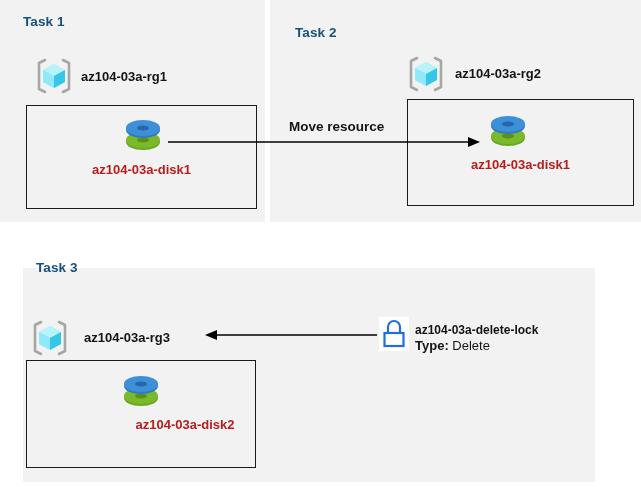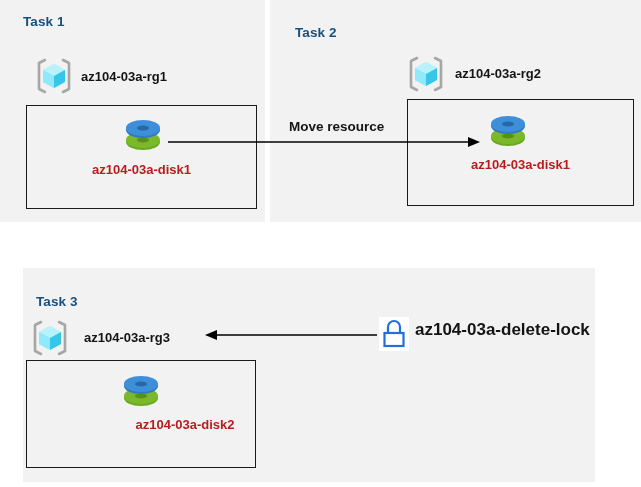--- a/index.html
+++ b/index.html
@@ -32,21 +32,21 @@
   .panel-title {
     position: absolute;
     font-size: 13.5px;
     font-weight: bold;
     color: #15507e;
     letter-spacing: 0.1px;
     white-space: nowrap;
   }
   #title-task1 { left: 23px;  top: 14px; }
   #title-task2 { left: 295px; top: 25px; }
-  #title-task3 { left: 36px;  top: 294px; }
+  #title-task3 { left: 36px;  top: 260px; }
 
   .inner-box {
     position: absolute;
     border: 1px solid #1a1a1a;
     background: #f2f2f2;
     box-sizing: border-box;
   }
   #box-task1 { left: 26px;  top: 105px; width: 231px; height: 104px; }
   #box-task2 { left: 407px; top: 99px;  width: 227px; height: 107px; }
   #box-task3 { left: 26px;  top: 360px; width: 230px; height: 108px; }
@@ -122,21 +122,21 @@
   }
   .lock-text {
     position: absolute;
     left: 415px;
     top: 322px;
     white-space: nowrap;
     color: #141414;
   }
   .lock-name {
     display: block;
-    font-size: 17px;
+    font-size: 12px;
     font-weight: bold;
     line-height: 16px;
   }
   .lock-type {
     display: block;
     font-size: 13px;
     line-height: 16px;
   }
   .lock-type b { font-weight: bold; }
 </style>
@@ -246,15 +246,16 @@
   <div class="lock-icon">
     <svg viewBox="0 0 30 34" width="30" height="34">
       <rect x="0" y="0" width="30" height="34" fill="#ffffff"></rect>
       <path d="M9 16 L9 10 A6 6 0 0 1 21 10 L21 16" fill="none" stroke="#1f6fe0" stroke-width="2.2"></path>
       <rect x="5.5" y="16" width="19" height="13" fill="none" stroke="#1f6fe0" stroke-width="2.2"></rect>
     </svg>
   </div>
 
   <div class="lock-text">
     <span class="lock-name">az104-03a-delete-lock</span>
+    <span class="lock-type"><b>Type:</b> <span>Delete</span></span>
   </div>
 
 </div>
 
 </body></html>

